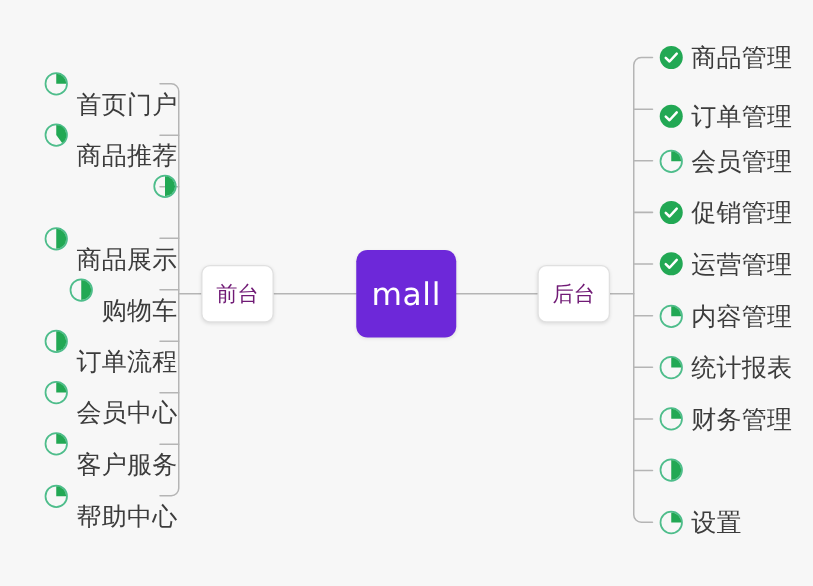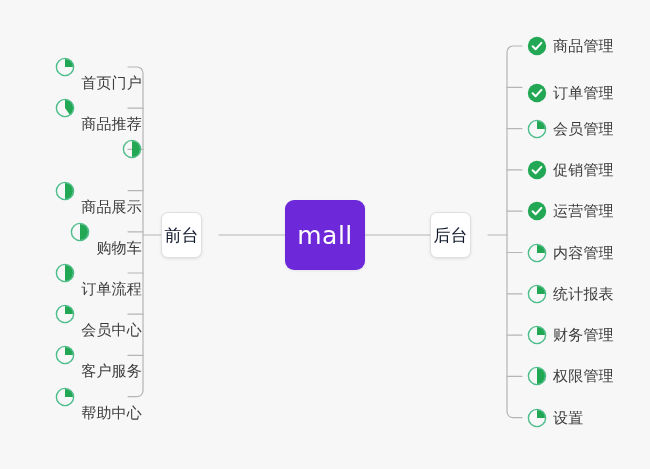--- a/index.html
+++ b/index.html
@@ -26,21 +26,21 @@
     width: 650px;
     height: 469px;
   }
 
   
   .leaf {
     position: absolute;
     display: flex;
     align-items: center;
     height: 26px;
-    font-size: 15px;
+    font-size: 20px;
     color: #3c3c3c;
     white-space: nowrap;
     line-height: 26px;
   }
   .leaf-left {
     right: 508px;            
     justify-content: flex-end;
     flex-direction: row;
   }
   .leaf-right {
@@ -63,27 +63,27 @@
   
   .node {
     position: absolute;
     display: flex;
     align-items: center;
     justify-content: center;
     box-sizing: border-box;
     white-space: nowrap;
   }
   .node-branch {
-    width: 41px;
+    width: 58px;
     height: 46px;
     background: #ffffff;
     border: 1px solid #e0e0e0;
     border-radius: 7px;
     font-size: 17px;
-    color: #0f172a;
+    color: #701a75;
     box-shadow: 0 1px 3px rgba(0,0,0,0.10);
   }
   #node-frontend { left: 161px; top: 212px; }
   #node-backend  { left: 430px; top: 212px; }
 
   .node-root {
     left: 285px;
     top: 200px;
     width: 80px;
     height: 70px;
@@ -246,21 +246,20 @@
           <circle cx="10" cy="10" r="8.6" fill="none" stroke="#4ebd8b" stroke-width="1.4"></circle>
           <path d="M 10 10 L 10 2 A 8 8 0 0 1 18 10 Z" fill="#22a854"></path>
         </svg>
         <span class="leaf-label">财务管理</span>
       </div>
       <div class="leaf leaf-right" style="top: 363.4px;">
         <svg class="icon" viewBox="0 0 20 20">
           <circle cx="10" cy="10" r="8.6" fill="none" stroke="#4ebd8b" stroke-width="1.4"></circle>
           <path d="M 10 10 L 10 2 A 8 8 0 0 1 10.000000000000002 18 Z" fill="#22a854"></path>
         </svg>
-        <span class="leaf-label">权限管理</span>
       </div>
       <div class="leaf leaf-right" style="top: 404.7px;">
         <svg class="icon" viewBox="0 0 20 20">
           <circle cx="10" cy="10" r="8.6" fill="none" stroke="#4ebd8b" stroke-width="1.4"></circle>
           <path d="M 10 10 L 10 2 A 8 8 0 0 1 18 10 Z" fill="#22a854"></path>
         </svg>
         <span class="leaf-label">设置</span>
       </div>
     </div>
 

